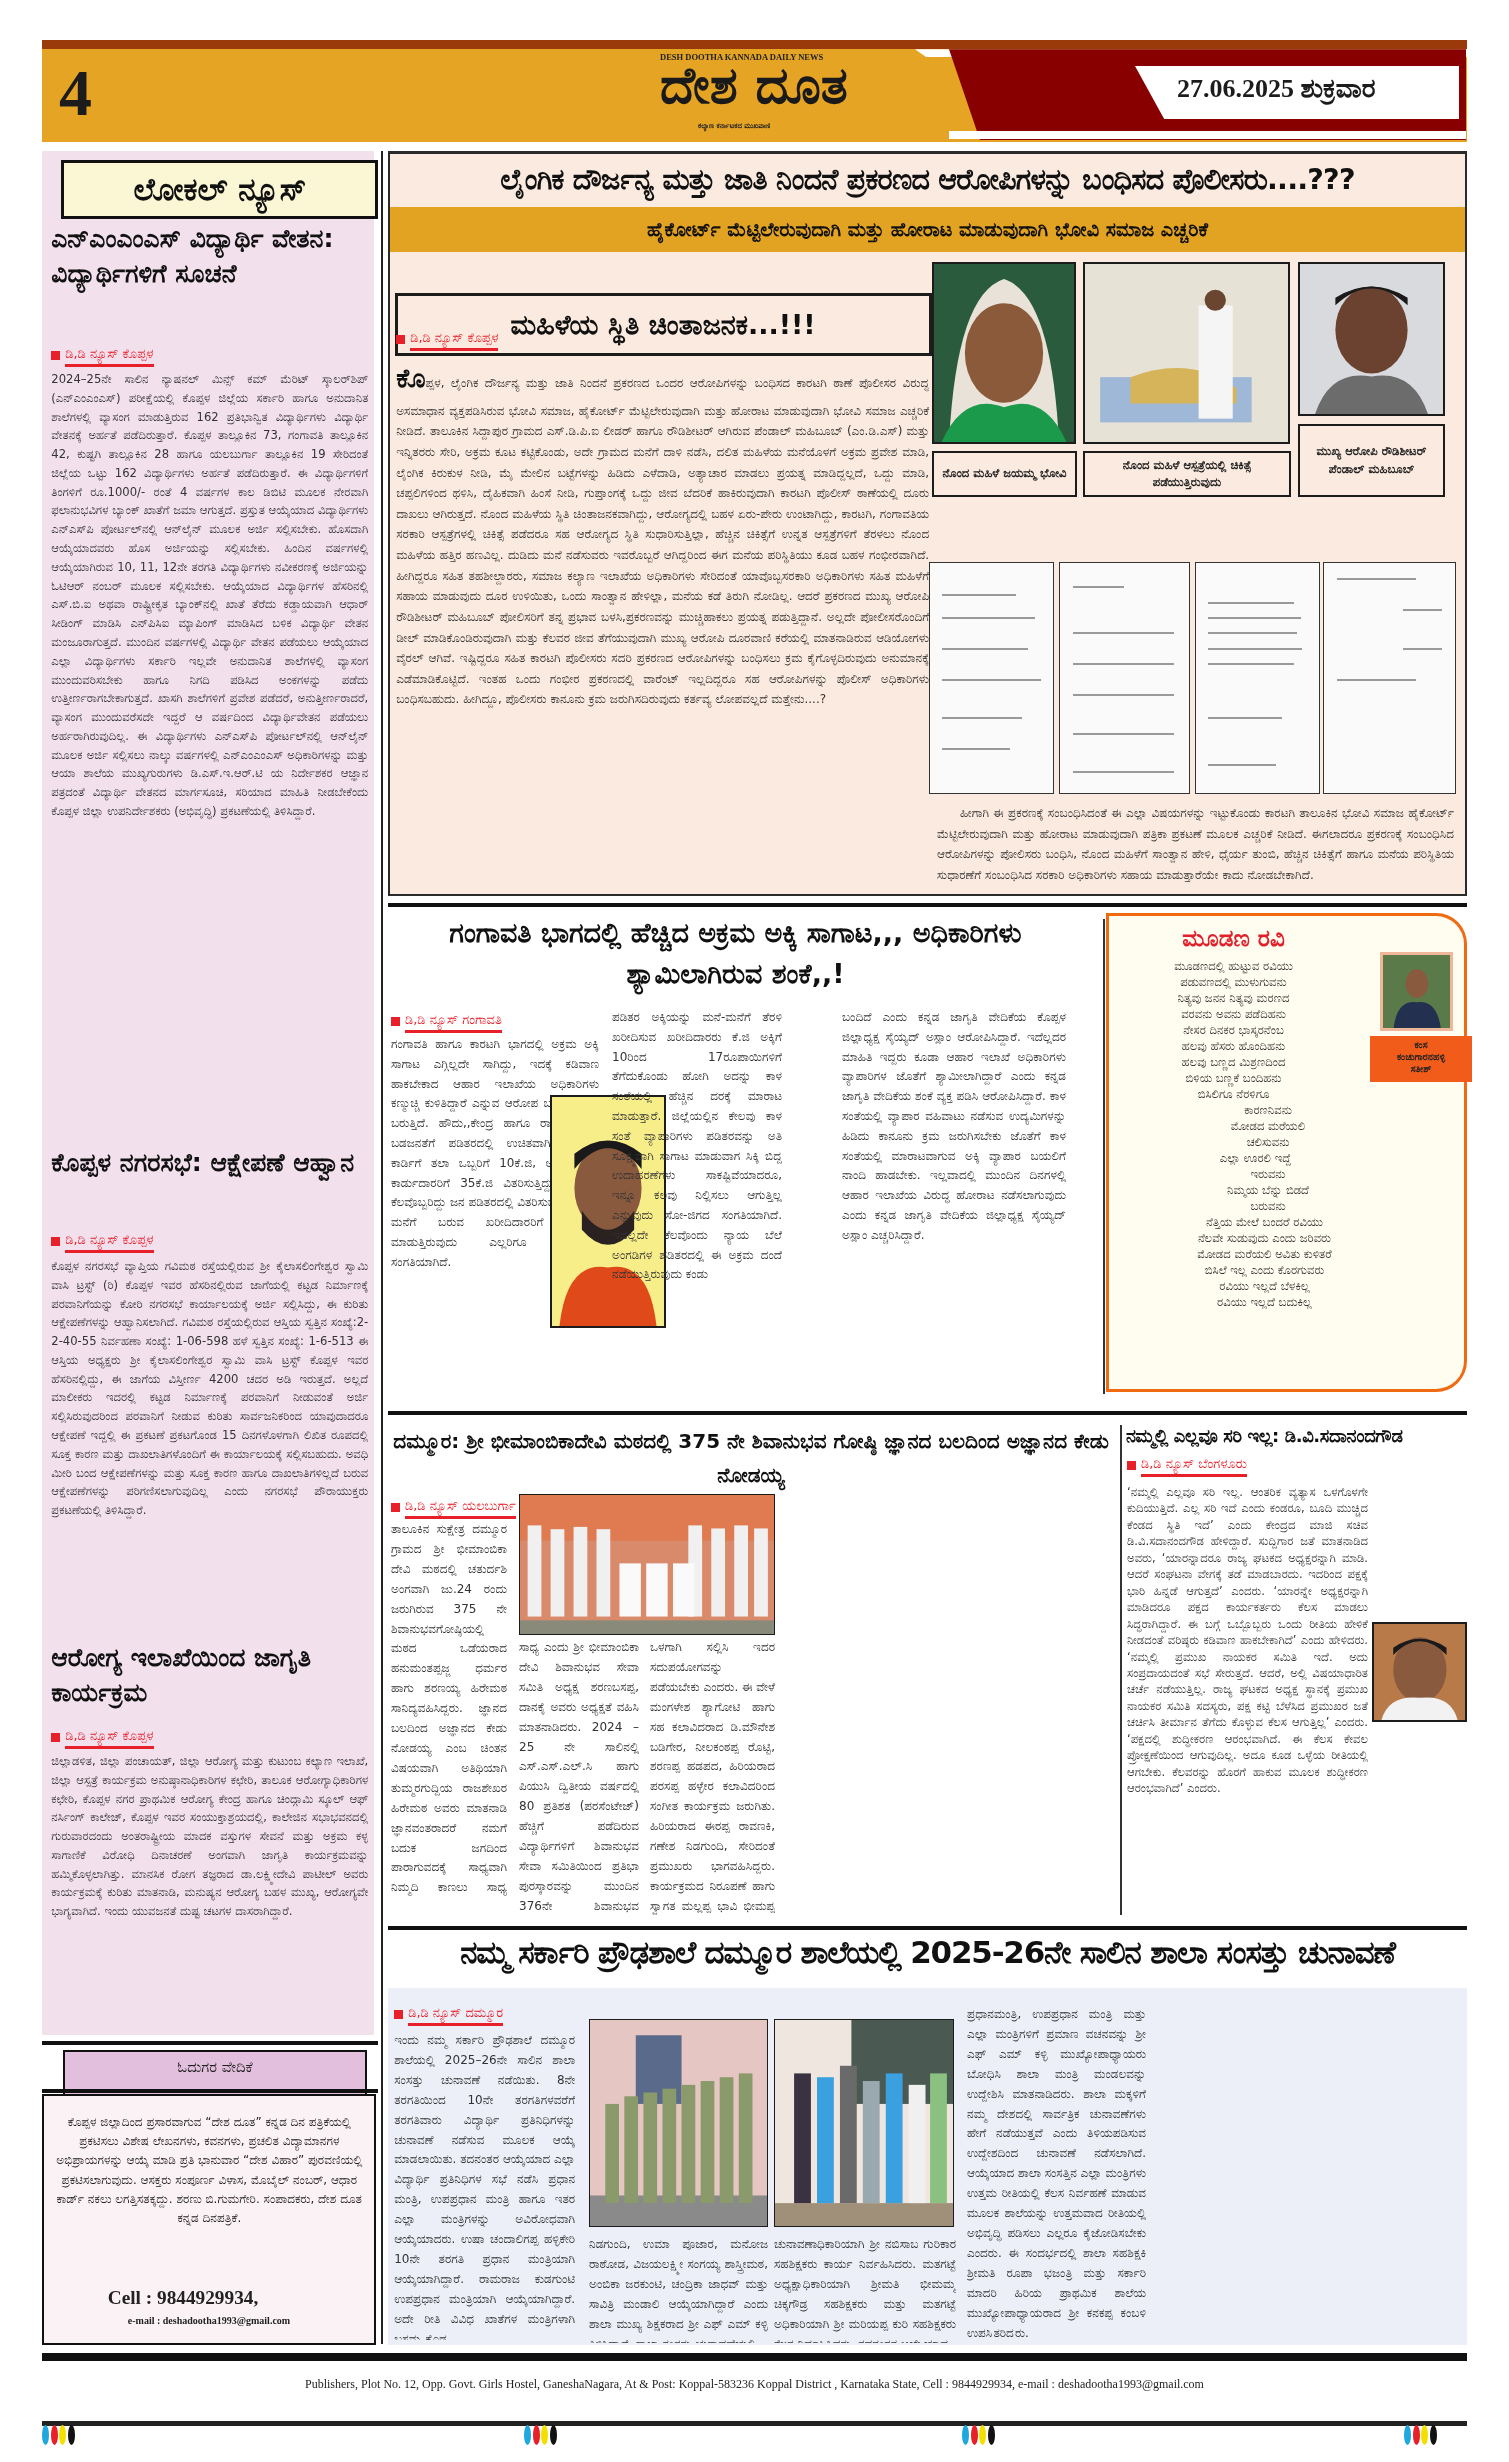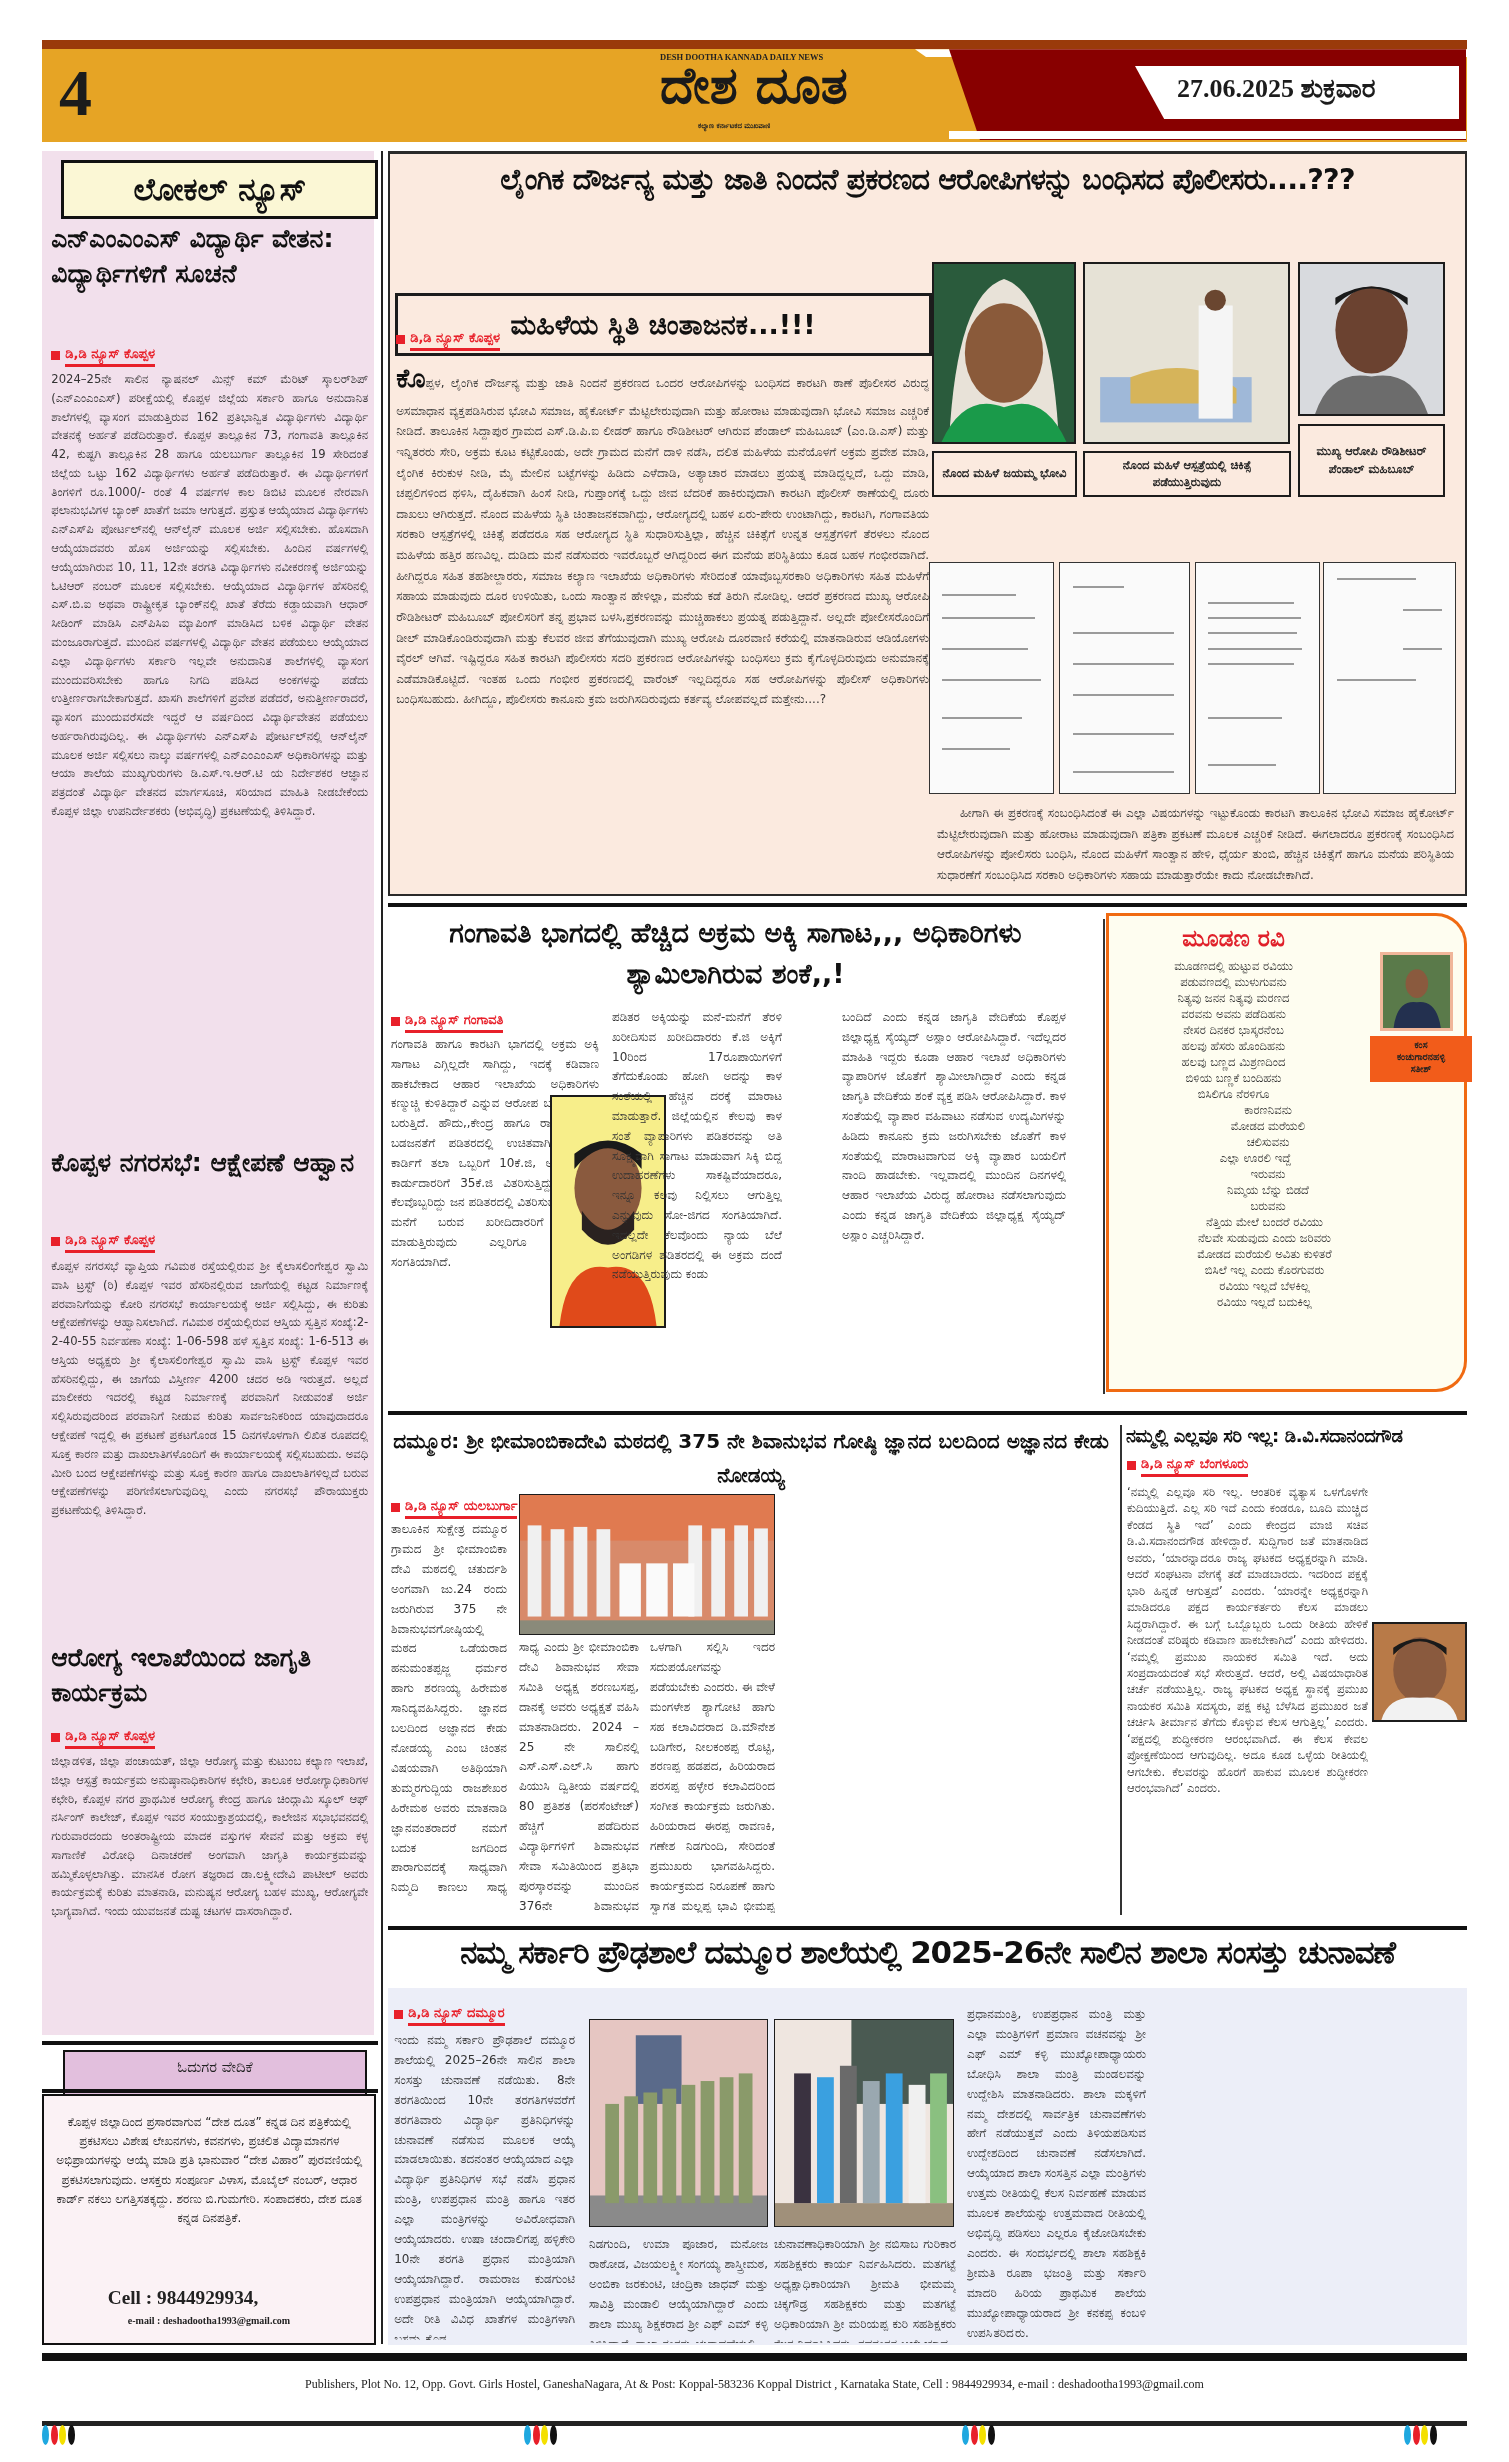--- a/index.html
+++ b/index.html
@@ -29,21 +29,21 @@
   #date-text { left: 1135px; top: 34px; font-family: "Liberation Serif", serif; font-size: 26px;
                font-weight: bold; color: #1c1c1c; white-space: nowrap; }
 
   
   #left-col { left: 42px; top: 151px; width: 332px; height: 1884px; background: #f2e0ec; }
   #local-news-box { left: 19.3px; top: 9.3px; width: 317px; height: 59px; background: #fbf7d5;
                     border: 3.1px solid #111; }
   #local-news-label { width: 100%; text-align: center; font-size: 31px; font-weight: bold; line-height: 53px; color: #111; }
 
   .lc-headline { position: absolute; left: 9.3px; width: 317px; font-size: 25px; font-weight: bold; line-height: 1.38; color: #111; }
-  .byline { position: absolute; font-size: 13px; font-weight: bold; color: #e8202a; white-space: nowrap;
+  .byline { position: absolute; font-size: 13px; font-weight: normal; color: #e8202a; white-space: nowrap;
             padding-left: 14px; padding-bottom: 3.1px; }
   .byline::before { content: ""; position: absolute; left: 0; top: 5.4px; width: 8.5px; height: 8.5px; background: #e8202a; }
   .byline::after { content: ""; position: absolute; left: 14px; right: 0; bottom: -1.5px; height: 2.3px; background: #e8202a; }
   .body-text { position: absolute; font-size: 11.6px; line-height: 1.62; color: #333; text-align: justify; overflow: hidden; }
 
   #readers-title-box { left: 63px; top: 2050px; width: 304px; height: 46px; background: #e2bfdd; border: 2.3px solid #111; }
   #readers-title { width: 100%; text-align: center; font-size: 14.7px; line-height: 29px; color: #222; }
   #readers-rule-top { left: 42px; top: 2041px; width: 336px; height: 3.9px; background: #111; }
   #readers-rule-bot { left: 42px; top: 2089px; width: 336px; height: 3.9px; background: #111; }
   #readers-box { left: 42px; top: 2094px; width: 334px; height: 251px; background: #fbf2f5; border: 2.3px solid #111; }
@@ -141,20 +141,23 @@
 <div id="readers-rule-bot" class="abs"></div>
 <div id="readers-box" class="abs">
   <div id="readers-text" class="abs">ಕೊಪ್ಪಳ ಜಿಲ್ಲಾದಿಂದ ಪ್ರಸಾರವಾಗುವ “ದೇಶ ದೂತ” ಕನ್ನಡ ದಿನ ಪತ್ರಿಕೆಯಲ್ಲಿ ಪ್ರಕಟಿಸಲು ವಿಶೇಷ ಲೇಖನಗಳು, ಕವನಗಳು, ಪ್ರಚಲಿತ ವಿದ್ಯಾಮಾನಗಳ ಅಭಿಪ್ರಾಯಗಳನ್ನು ಆಯ್ಕೆ ಮಾಡಿ ಪ್ರತಿ ಭಾನುವಾರ “ದೇಶ ವಿಹಾರ” ಪುರವಣಿಯಲ್ಲಿ ಪ್ರಕಟಿಸಲಾಗುವುದು. ಆಸಕ್ತರು ಸಂಪೂರ್ಣ ವಿಳಾಸ, ಮೊಬೈಲ್ ನಂಬರ್, ಆಧಾರ ಕಾರ್ಡ್ ನಕಲು ಲಗತ್ತಿಸತಕ್ಕದ್ದು. ಶರಣು ಬಿ.ಗುಮಗೇರಿ. ಸಂಪಾದಕರು, ದೇಶ ದೂತ ಕನ್ನಡ ದಿನಪತ್ರಿಕೆ.</div>
   <div id="readers-cell" class="abs">Cell : 9844929934,</div>
   <div id="readers-email" class="abs">e-mail : deshadootha1993@gmail.com</div>
 </div>
 <div id="left-vrule" class="abs"></div>
 
 <div id="lead-box" class="abs">
   <div id="lead-headline" class="abs">ಲೈಂಗಿಕ ದೌರ್ಜನ್ಯ ಮತ್ತು ಜಾತಿ ನಿಂದನೆ ಪ್ರಕರಣದ ಆರೋಪಿಗಳನ್ನು ಬಂಧಿಸದ ಪೊಲೀಸರು....???</div>
+  <div id="lead-sub-band" class="abs">
+    <div id="lead-subheadline">ಹೈಕೋರ್ಟ್ ಮೆಟ್ಟಿಲೇರುವುದಾಗಿ ಮತ್ತು ಹೋರಾಟ ಮಾಡುವುದಾಗಿ ಭೋವಿ ಸಮಾಜ ಎಚ್ಚರಿಕೆ</div>
+  </div>
   <div id="lead-kicker-box" class="abs">
     <div id="lead-kicker">ಮಹಿಳೆಯ ಸ್ಥಿತಿ ಚಿಂತಾಜನಕ...!!!</div>
   </div>
   <div class="byline" style="left:6.2px; top:176px;">ಡಿ,ಡಿ ನ್ಯೂಸ್ ಕೊಪ್ಪಳ</div>
   <div class="body-text" style="left:6.2px; top:202px; width:533px; height:533px; font-size:12px; line-height:1.72;">
     <span style="font-size:26px; font-weight:bold; color:#111;">ಕೊ</span><span>ಪ್ಪಳ, ಲೈಂಗಿಕ ದೌರ್ಜನ್ಯ ಮತ್ತು ಜಾತಿ ನಿಂದನೆ ಪ್ರಕರಣದ ಒಂದರ ಆರೋಪಿಗಳನ್ನು ಬಂಧಿಸದ ಕಾರಟಗಿ ಠಾಣೆ ಪೊಲೀಸರ ವಿರುದ್ಧ ಅಸಮಾಧಾನ ವ್ಯಕ್ತಪಡಿಸಿರುವ ಭೋವಿ ಸಮಾಜ, ಹೈಕೋರ್ಟ್ ಮೆಟ್ಟಿಲೇರುವುದಾಗಿ ಮತ್ತು ಹೋರಾಟ ಮಾಡುವುದಾಗಿ ಭೋವಿ ಸಮಾಜ ಎಚ್ಚರಿಕೆ ನೀಡಿದೆ. ತಾಲೂಕಿನ ಸಿದ್ದಾಪುರ ಗ್ರಾಮದ ಎಸ್.ಡಿ.ಪಿ.ಐ ಲೀಡರ್ ಹಾಗೂ ರೌಡಿಶೀಟರ್ ಆಗಿರುವ ಪೆಂಡಾಲ್ ಮಹಿಬೂಬ್ (ಎಂ.ಡಿ.ಎಸ್) ಮತ್ತು ಇನ್ನಿತರರು ಸೇರಿ, ಅಕ್ರಮ ಕೂಟ ಕಟ್ಟಿಕೊಂಡು, ಅದೇ ಗ್ರಾಮದ ಮನೆಗೆ ದಾಳಿ ನಡೆಸಿ, ದಲಿತ ಮಹಿಳೆಯ ಮನೆಯೊಳಗೆ ಅಕ್ರಮ ಪ್ರವೇಶ ಮಾಡಿ, ಲೈಂಗಿಕ ಕಿರುಕುಳ ನೀಡಿ, ಮೈ ಮೇಲಿನ ಬಟ್ಟೆಗಳನ್ನು ಹಿಡಿದು ಎಳೆದಾಡಿ, ಅತ್ಯಾಚಾರ ಮಾಡಲು ಪ್ರಯತ್ನ ಮಾಡಿದ್ದಲ್ಲದೆ, ಒದ್ದು ಮಾಡಿ, ಚಪ್ಪಲಿಗಳಿಂದ ಥಳಿಸಿ, ದೈಹಿಕವಾಗಿ ಹಿಂಸೆ ನೀಡಿ, ಗುಪ್ತಾಂಗಕ್ಕೆ ಒದ್ದು ಜೀವ ಬೆದರಿಕೆ ಹಾಕಿರುವುದಾಗಿ ಕಾರಟಗಿ ಪೊಲೀಸ್ ಠಾಣೆಯಲ್ಲಿ ದೂರು ದಾಖಲು ಆಗಿರುತ್ತದೆ. ನೊಂದ ಮಹಿಳೆಯ ಸ್ಥಿತಿ ಚಿಂತಾಜನಕವಾಗಿದ್ದು, ಆರೋಗ್ಯದಲ್ಲಿ ಬಹಳ ಏರು-ಪೇರು ಉಂಟಾಗಿದ್ದು, ಕಾರಟಗಿ, ಗಂಗಾವತಿಯ ಸರಕಾರಿ ಆಸ್ಪತ್ರೆಗಳಲ್ಲಿ ಚಿಕಿತ್ಸೆ ಪಡೆದರೂ ಸಹ ಆರೋಗ್ಯದ ಸ್ಥಿತಿ ಸುಧಾರಿಸುತ್ತಿಲ್ಲಾ, ಹೆಚ್ಚಿನ ಚಿಕಿತ್ಸೆಗೆ ಉನ್ನತ ಆಸ್ಪತ್ರೆಗಳಿಗೆ ತೆರಳಲು ನೊಂದ ಮಹಿಳೆಯ ಹತ್ತಿರ ಹಣವಿಲ್ಲ. ದುಡಿದು ಮನೆ ನಡೆಸುವರು ಇವರೊಬ್ಬರೆ ಆಗಿದ್ದರಿಂದ ಈಗ ಮನೆಯ ಪರಿಸ್ಥಿತಿಯು ಕೂಡ ಬಹಳ ಗಂಭೀರವಾಗಿದೆ. ಹೀಗಿದ್ದರೂ ಸಹಿತ ತಹಶೀಲ್ದಾರರು, ಸಮಾಜ ಕಲ್ಯಾಣ ಇಲಾಖೆಯ ಅಧಿಕಾರಿಗಳು ಸೇರಿದಂತೆ ಯಾವೊಬ್ಬಸರಕಾರಿ ಅಧಿಕಾರಿಗಳು ಸಹಿತ ಮಹಿಳೆಗೆ ಸಹಾಯ ಮಾಡುವುದು ದೂರ ಉಳಿಯಿತು, ಒಂದು ಸಾಂತ್ವಾನ ಹೇಳಿಲ್ಲಾ, ಮನೆಯ ಕಡೆ ತಿರುಗಿ ನೋಡಿಲ್ಲ. ಆದರೆ ಪ್ರಕರಣದ ಮುಖ್ಯ ಆರೋಪಿ ರೌಡಿಶೀಟರ್ ಮಹಿಬೂಬ್ ಪೋಲಿಸರಿಗೆ ತನ್ನ ಪ್ರಭಾವ ಬಳಸಿ,ಪ್ರಕರಣವನ್ನು ಮುಚ್ಚಿಹಾಕಲು ಪ್ರಯತ್ನ ಪಡುತ್ತಿದ್ದಾನೆ. ಅಲ್ಲದೇ ಪೋಲೀಸರೊಂದಿಗೆ ಡೀಲ್ ಮಾಡಿಕೊಂಡಿರುವುದಾಗಿ ಮತ್ತು ಕೆಲವರ ಜೀವ ತೆಗೆಯುವುದಾಗಿ ಮುಖ್ಯ ಆರೋಪಿ ದೂರವಾಣಿ ಕರೆಯಲ್ಲಿ ಮಾತನಾಡಿರುವ ಆಡಿಯೋಗಳು ವೈರಲ್ ಆಗಿವೆ. ಇಷ್ಟಿದ್ದರೂ ಸಹಿತ ಕಾರಟಗಿ ಪೊಲೀಸರು ಸದರಿ ಪ್ರಕರಣದ ಆರೋಪಿಗಳನ್ನು ಬಂಧಿಸಲು ಕ್ರಮ ಕೈಗೊಳ್ಳದಿರುವುದು ಅನುಮಾನಕ್ಕೆ ಎಡೆಮಾಡಿಕೊಟ್ಟಿದೆ. ಇಂತಹ ಒಂದು ಗಂಭೀರ ಪ್ರಕರಣದಲ್ಲಿ ವಾರೆಂಟ್ ಇಲ್ಲದಿದ್ದರೂ ಸಹ ಆರೋಪಿಗಳನ್ನು ಪೊಲೀಸ್ ಅಧಿಕಾರಿಗಳು ಬಂಧಿಸಬಹುದು. ಹೀಗಿದ್ದೂ, ಪೊಲೀಸರು ಕಾನೂನು ಕ್ರಮ ಜರುಗಿಸದಿರುವುದು ಕರ್ತವ್ಯ ಲೋಪವಲ್ಲದೆ ಮತ್ತೇನು....?</span>
   </div>
 
   <div class="photo" style="left:542px; top:108px; width:144px; height:182px;">
     <svg width="100%" height="100%" viewBox="0 0 186 236" preserveAspectRatio="none">

